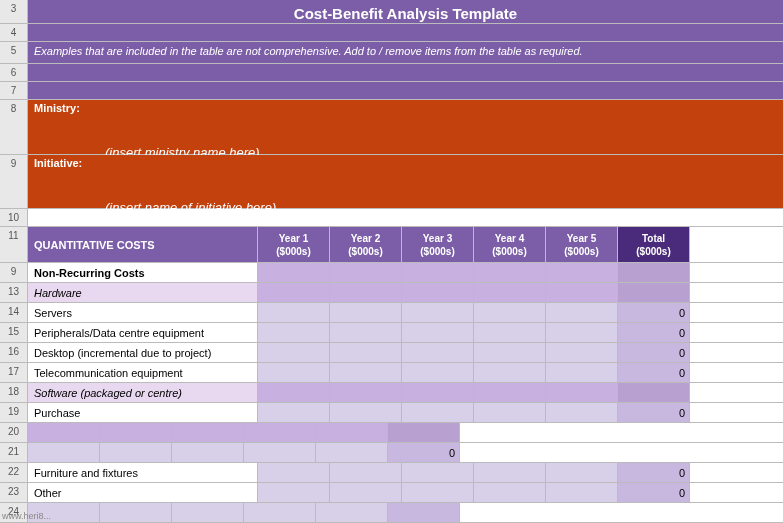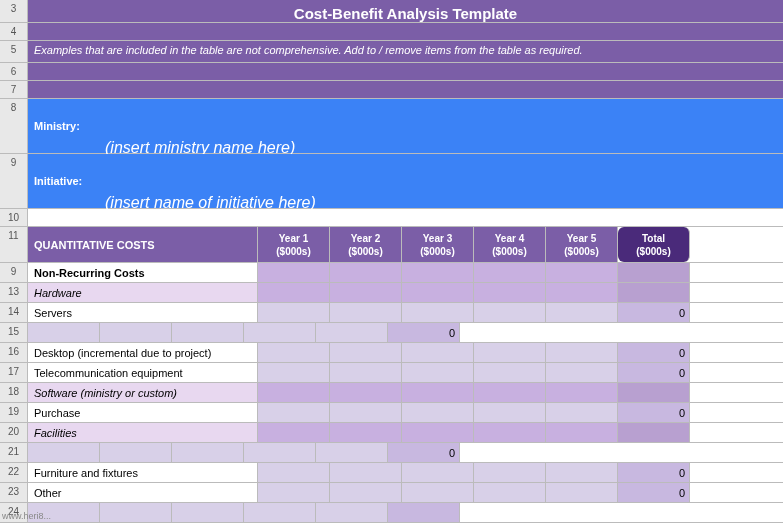--- a/index.html
+++ b/index.html
@@ -65,40 +65,39 @@
       background: #7b5ea7;
       flex: 1;
       padding: 3px 6px;
       color: white;
       font-style: italic;
       font-size: 11px;
     }
 
     
     .meta-bg {
-      background: #3b82f6;
+      background: #c2410c;
       flex: 1;
       padding: 2px 6px;
       color: white;
       display: flex;
-      align-items: center;
       gap: 6px;
     }
 
     .meta-label {
       font-weight: bold;
       color: white;
       font-size: 11px;
       min-width: 65px;
     }
 
     .meta-value {
       font-style: italic;
       color: white;
-      font-size: 16px;
+      font-size: 13px;
       margin-top: 43px;
     }
 
     
     .header-row {
       min-height: 36px;
     }
 
     .col-label {
       width: 230px;
@@ -134,21 +133,20 @@
       background: #4a2a7a;
       color: white;
       font-weight: bold;
       font-size: 11px;
       text-align: center;
       padding: 2px 2px;
       border-right: 1px solid #bbb;
       display: flex;
       align-items: center;
       justify-content: center;
-      border-radius: 6px;
     }
 
     
     .data-row {
       min-height: 20px;
     }
 
     .data-label {
       width: 230px;
       min-width: 230px;
@@ -321,20 +319,21 @@
       <div class="data-cell" style="background:#d8d0e8;"></div>
       <div class="data-cell" style="background:#d8d0e8;"></div>
       <div class="data-cell" style="background:#d8d0e8;"></div>
       <div class="data-cell" style="background:#d8d0e8;"></div>
       <div class="data-cell total-cell-value" style="background:#c8b8e0;">0</div>
     </div>
   </div>
       <div class="row data-row">
     <div class="row-num">15</div>
     <div class="row-content">
+      <div class="data-label">Peripherals/Data centre equipment</div>
       <div class="data-cell" style="background:#d8d0e8;"></div>
       <div class="data-cell" style="background:#d8d0e8;"></div>
       <div class="data-cell" style="background:#d8d0e8;"></div>
       <div class="data-cell" style="background:#d8d0e8;"></div>
       <div class="data-cell" style="background:#d8d0e8;"></div>
       <div class="data-cell total-cell-value" style="background:#c8b8e0;">0</div>
     </div>
   </div>
       <div class="row data-row">
     <div class="row-num">16</div>
@@ -356,21 +355,21 @@
       <div class="data-cell" style="background:#d8d0e8;"></div>
       <div class="data-cell" style="background:#d8d0e8;"></div>
       <div class="data-cell" style="background:#d8d0e8;"></div>
       <div class="data-cell" style="background:#d8d0e8;"></div>
       <div class="data-cell total-cell-value" style="background:#c8b8e0;">0</div>
     </div>
   </div>
       <div class="row data-row">
     <div class="row-num">18</div>
     <div class="row-content">
-      <div class="data-label italic-label">Software (ministry or custom)</div>
+      <div class="data-label italic-label">Software (packaged or centre)</div>
       <div class="data-cell" style="background:#c8b0e0;"></div>
       <div class="data-cell" style="background:#c8b0e0;"></div>
       <div class="data-cell" style="background:#c8b0e0;"></div>
       <div class="data-cell" style="background:#c8b0e0;"></div>
       <div class="data-cell" style="background:#c8b0e0;"></div>
       <div class="data-cell total-cell-value" style="background:#b8a0d0;"></div>
     </div>
   </div>
       <div class="row data-row">
     <div class="row-num">19</div>
@@ -380,21 +379,20 @@
       <div class="data-cell" style="background:#d8d0e8;"></div>
       <div class="data-cell" style="background:#d8d0e8;"></div>
       <div class="data-cell" style="background:#d8d0e8;"></div>
       <div class="data-cell" style="background:#d8d0e8;"></div>
       <div class="data-cell total-cell-value" style="background:#c8b8e0;">0</div>
     </div>
   </div>
       <div class="row data-row">
     <div class="row-num">20</div>
     <div class="row-content">
-      <div class="data-label italic-label">Facilities</div>
       <div class="data-cell" style="background:#c8b0e0;"></div>
       <div class="data-cell" style="background:#c8b0e0;"></div>
       <div class="data-cell" style="background:#c8b0e0;"></div>
       <div class="data-cell" style="background:#c8b0e0;"></div>
       <div class="data-cell" style="background:#c8b0e0;"></div>
       <div class="data-cell total-cell-value" style="background:#b8a0d0;"></div>
     </div>
   </div>
       <div class="row data-row">
     <div class="row-num">21</div>

